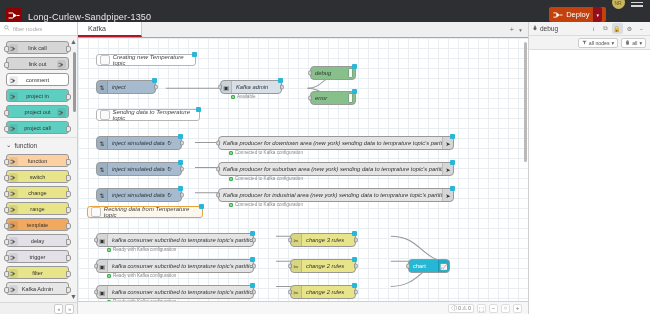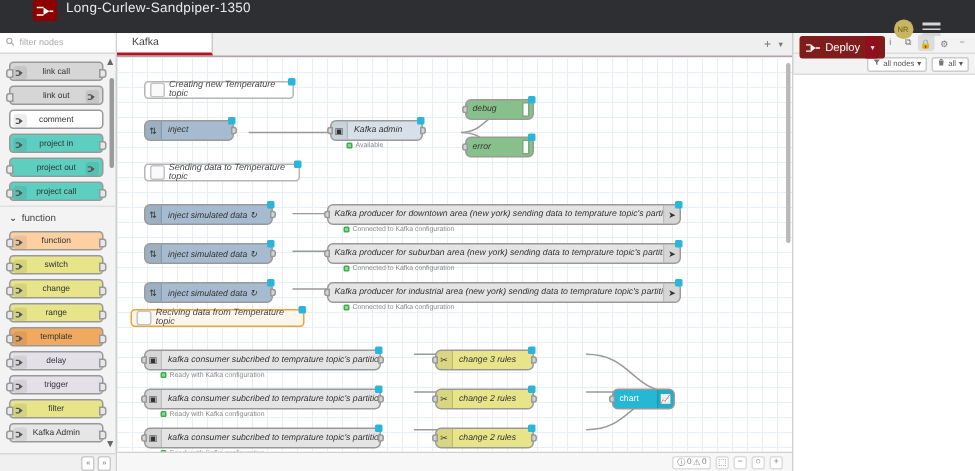--- a/index.html
+++ b/index.html
@@ -8,32 +8,32 @@
     font-family: "Liberation Sans", sans-serif;
     font-size: 7px;
     background: #f3f3f3;
     color: #333;
     -webkit-font-smoothing: antialiased;
   }
   .app { position:relative; width:650px; height:314px; display:flex; flex-direction:column; }
 
   
   .header {
-    height:22px; background:#2e2f33; display:flex; align-items:flex-start;
-    padding:0 22px; flex:0 0 22px; position:relative;
+    height:22px; background:#2e2f33; display:flex; align-items:flex-end;
+    padding:0 6px; flex:0 0 22px; position:relative;
   }
   .logo-box{
     width:16px;height:14px;background:#8f0000;border-radius:2px;
     display:flex;align-items:center;justify-content:center;margin-right:6px;
   }
   .logo-box svg{display:block;}
   .app-title{color:#e9e9e9;font-size:9px;letter-spacing:.2px;}
   .header-right{margin-left:auto;display:flex;align-items:center;gap:5px;}
   .deploy-btn{
-    display:flex;align-items:center;background:#7f1d1d;border-radius:2px;
+    display:flex;align-items:center;background:#c2410c;border-radius:2px;
     height:15px;padding:0 4px;color:#fff;font-size:7.5px;cursor:pointer;margin-top:24px;
   }
   .deploy-btn .dicon{margin-right:3px;display:flex;}
   .deploy-caret{
     background:#910f1c;margin-left:4px;height:15px;display:flex;align-items:center;
     padding:0 3px;border-radius:0 2px 2px 0;color:#fff;font-size:5px;
   }
   .hdr-icon{width:14px;height:14px;display:flex;align-items:center;justify-content:center;cursor:pointer;}
   .user-circle{width:13px;height:13px;border-radius:50%;background:#c8b560;display:flex;align-items:center;justify-content:center;}
   .user-circle span{font-size:5px;color:#6c5c1c;}

